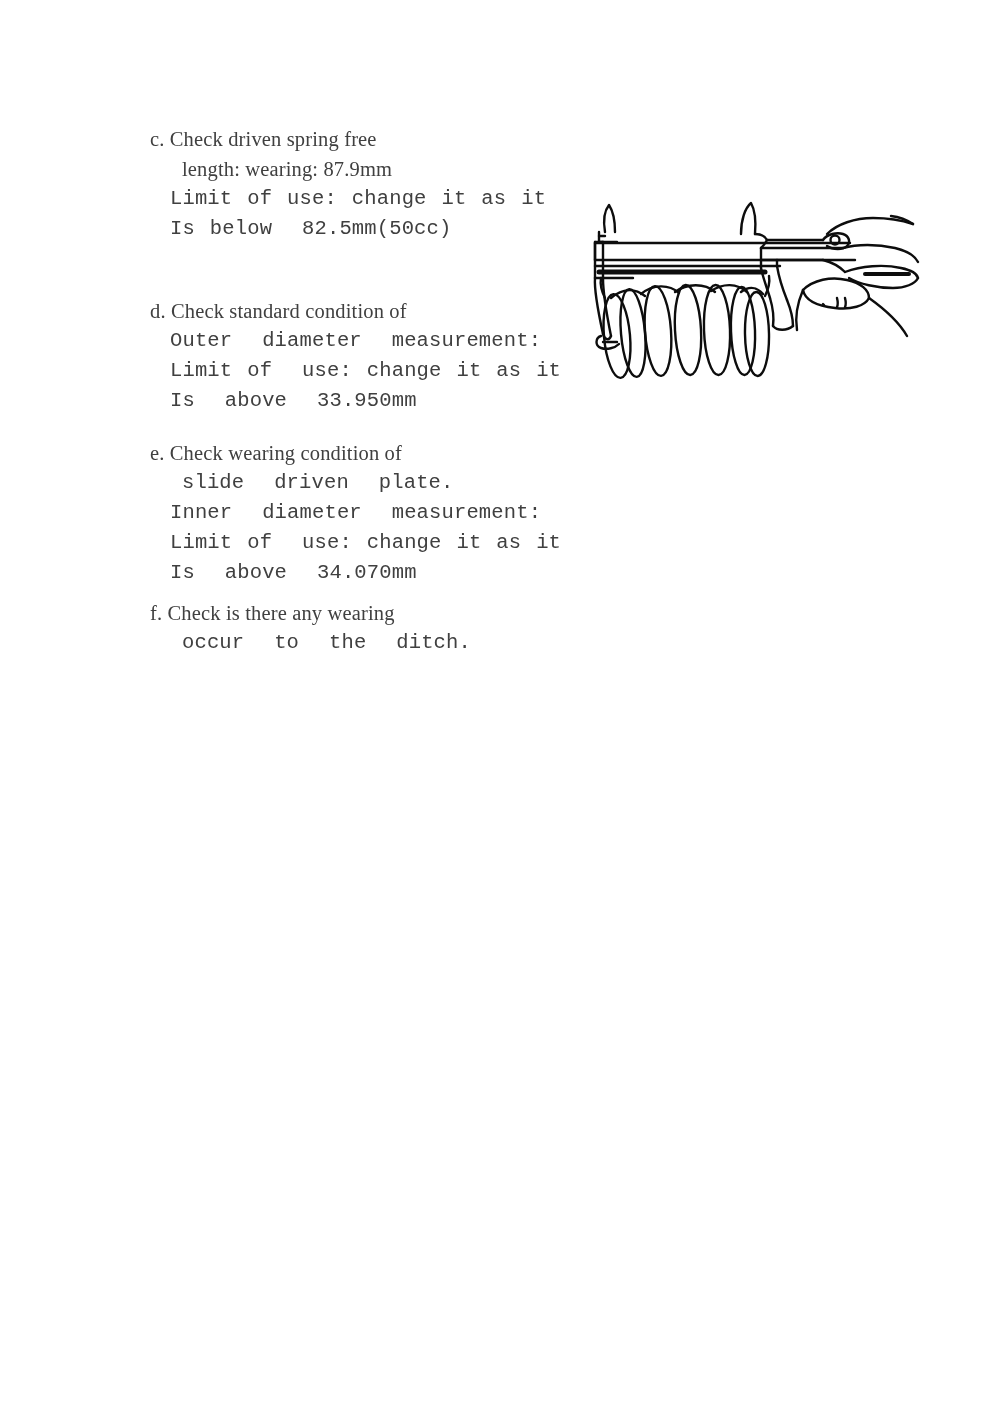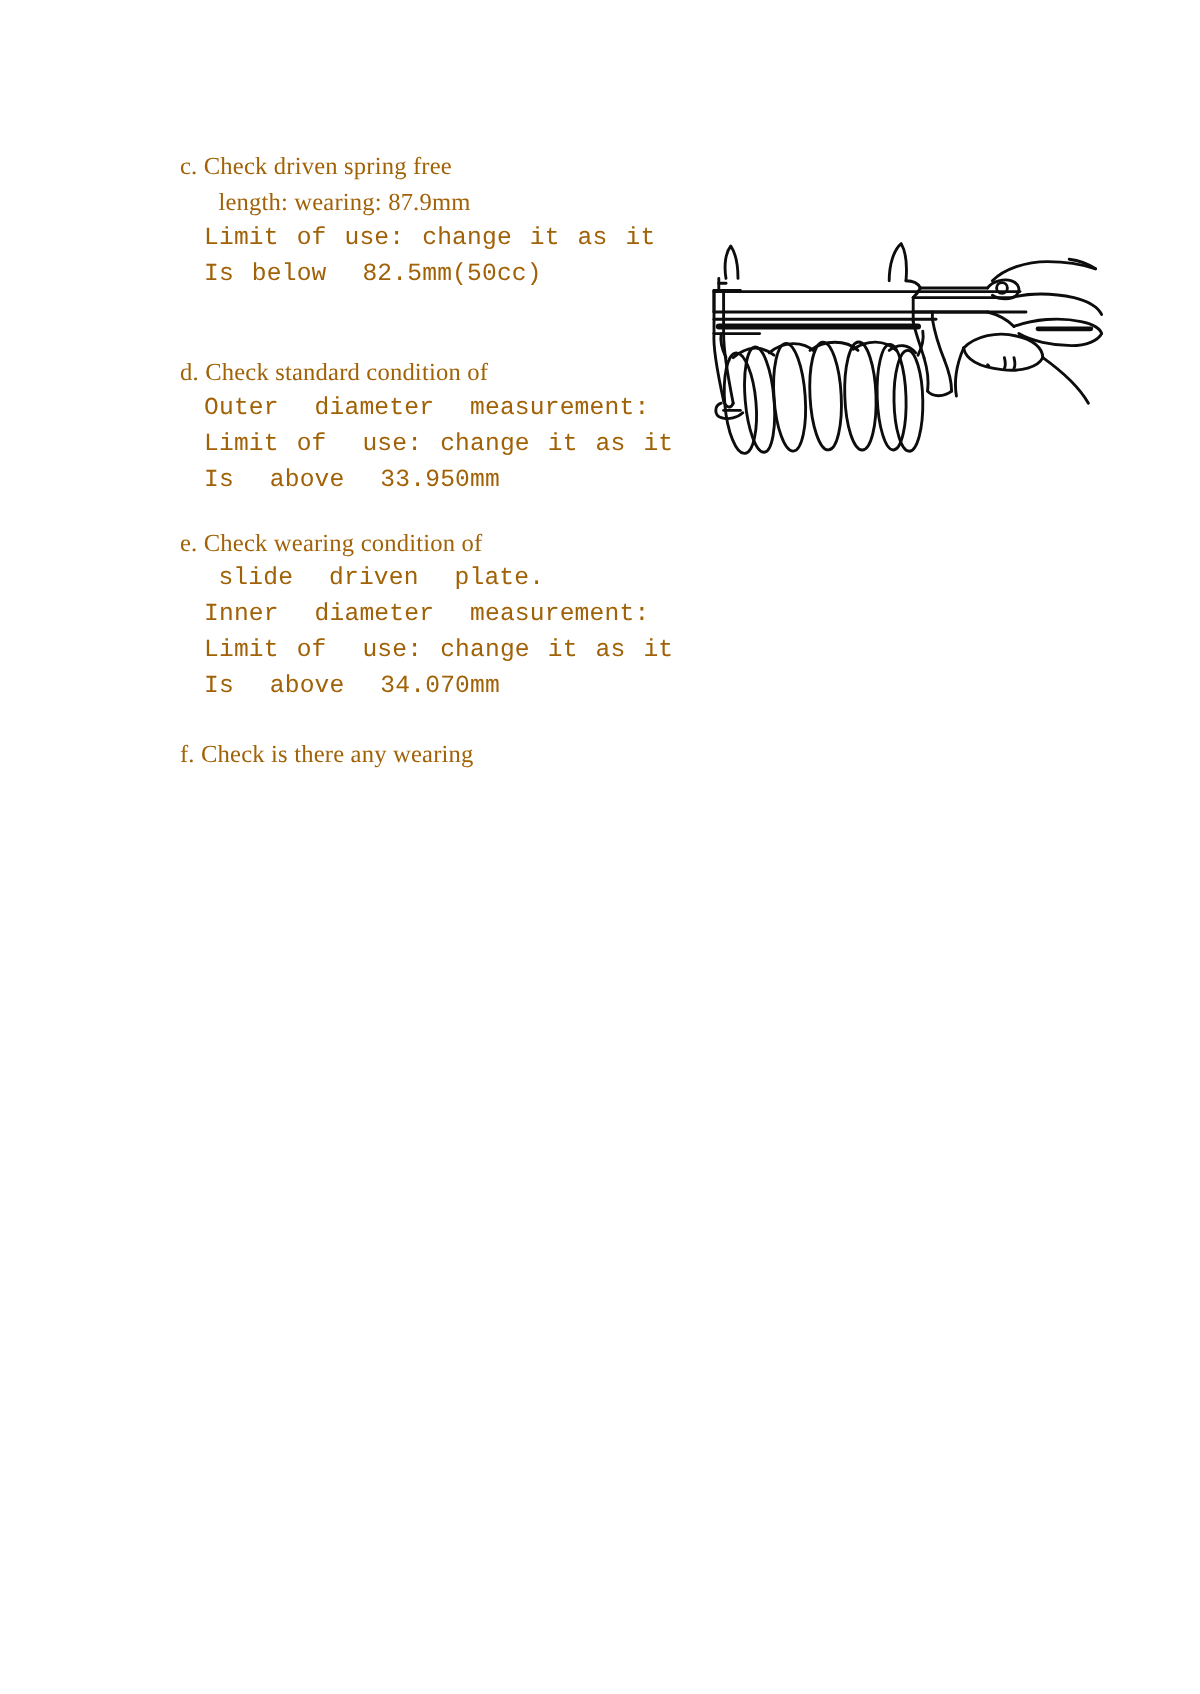--- a/index.html
+++ b/index.html
@@ -29,34 +29,34 @@
     top: 124px;
     width: 330px;
   }
   .step-block {
     margin: 0 0 14px 0;
   }
   .step-line {
     font-size: 20.5px;
     line-height: 30px;
     white-space: pre;
-    color: #a16207;
+    color: #404040;
     letter-spacing: 0.15px;
   }
   
   .ind-0 { padding-left: 0px; }
   .ind-1 { padding-left: 20px; }
   .ind-2 { padding-left: 32px; }
   
   .spaced { word-spacing: 2.5px; font-family: Liberation Mono, monospace; }
 
   
   #block-c { margin-bottom: 52px; }
   #block-d { margin-bottom: 22px; }
-  #block-e { margin-bottom: 26px; }
+  #block-e { margin-bottom: 10px; }
   #block-f { margin-bottom: 30px; }
   #block-g { margin-bottom: 0px; }
 
   
   .figure {
     position: absolute;
     left: 565px;
     top: 186px;
     width: 355px;
     height: 210px;
@@ -88,20 +88,21 @@
     <div class="step-block" id="block-e">
       <div class="step-line ind-0">e. Check wearing condition of</div>
       <div class="step-line ind-2 spaced">slide  driven  plate.</div>
       <div class="step-line ind-1 spaced">Inner  diameter  measurement:</div>
       <div class="step-line ind-1 spaced">Limit of  use: change it as it</div>
       <div class="step-line ind-1 spaced">Is  above  34.070mm</div>
     </div>
 
     <div class="step-block" id="block-f">
       <div class="step-line ind-0">f. Check is there any wearing</div>
+      <div class="step-line ind-2 spaced">occur  to  the  ditch.</div>
     </div>
 
 
   </div>
 
   <div class="figure">
     <svg viewBox="0 0 355 210" xmlns="http://www.w3.org/2000/svg" aria-hidden="true">
 
       <g class="ink" stroke-width="2.4">
 

